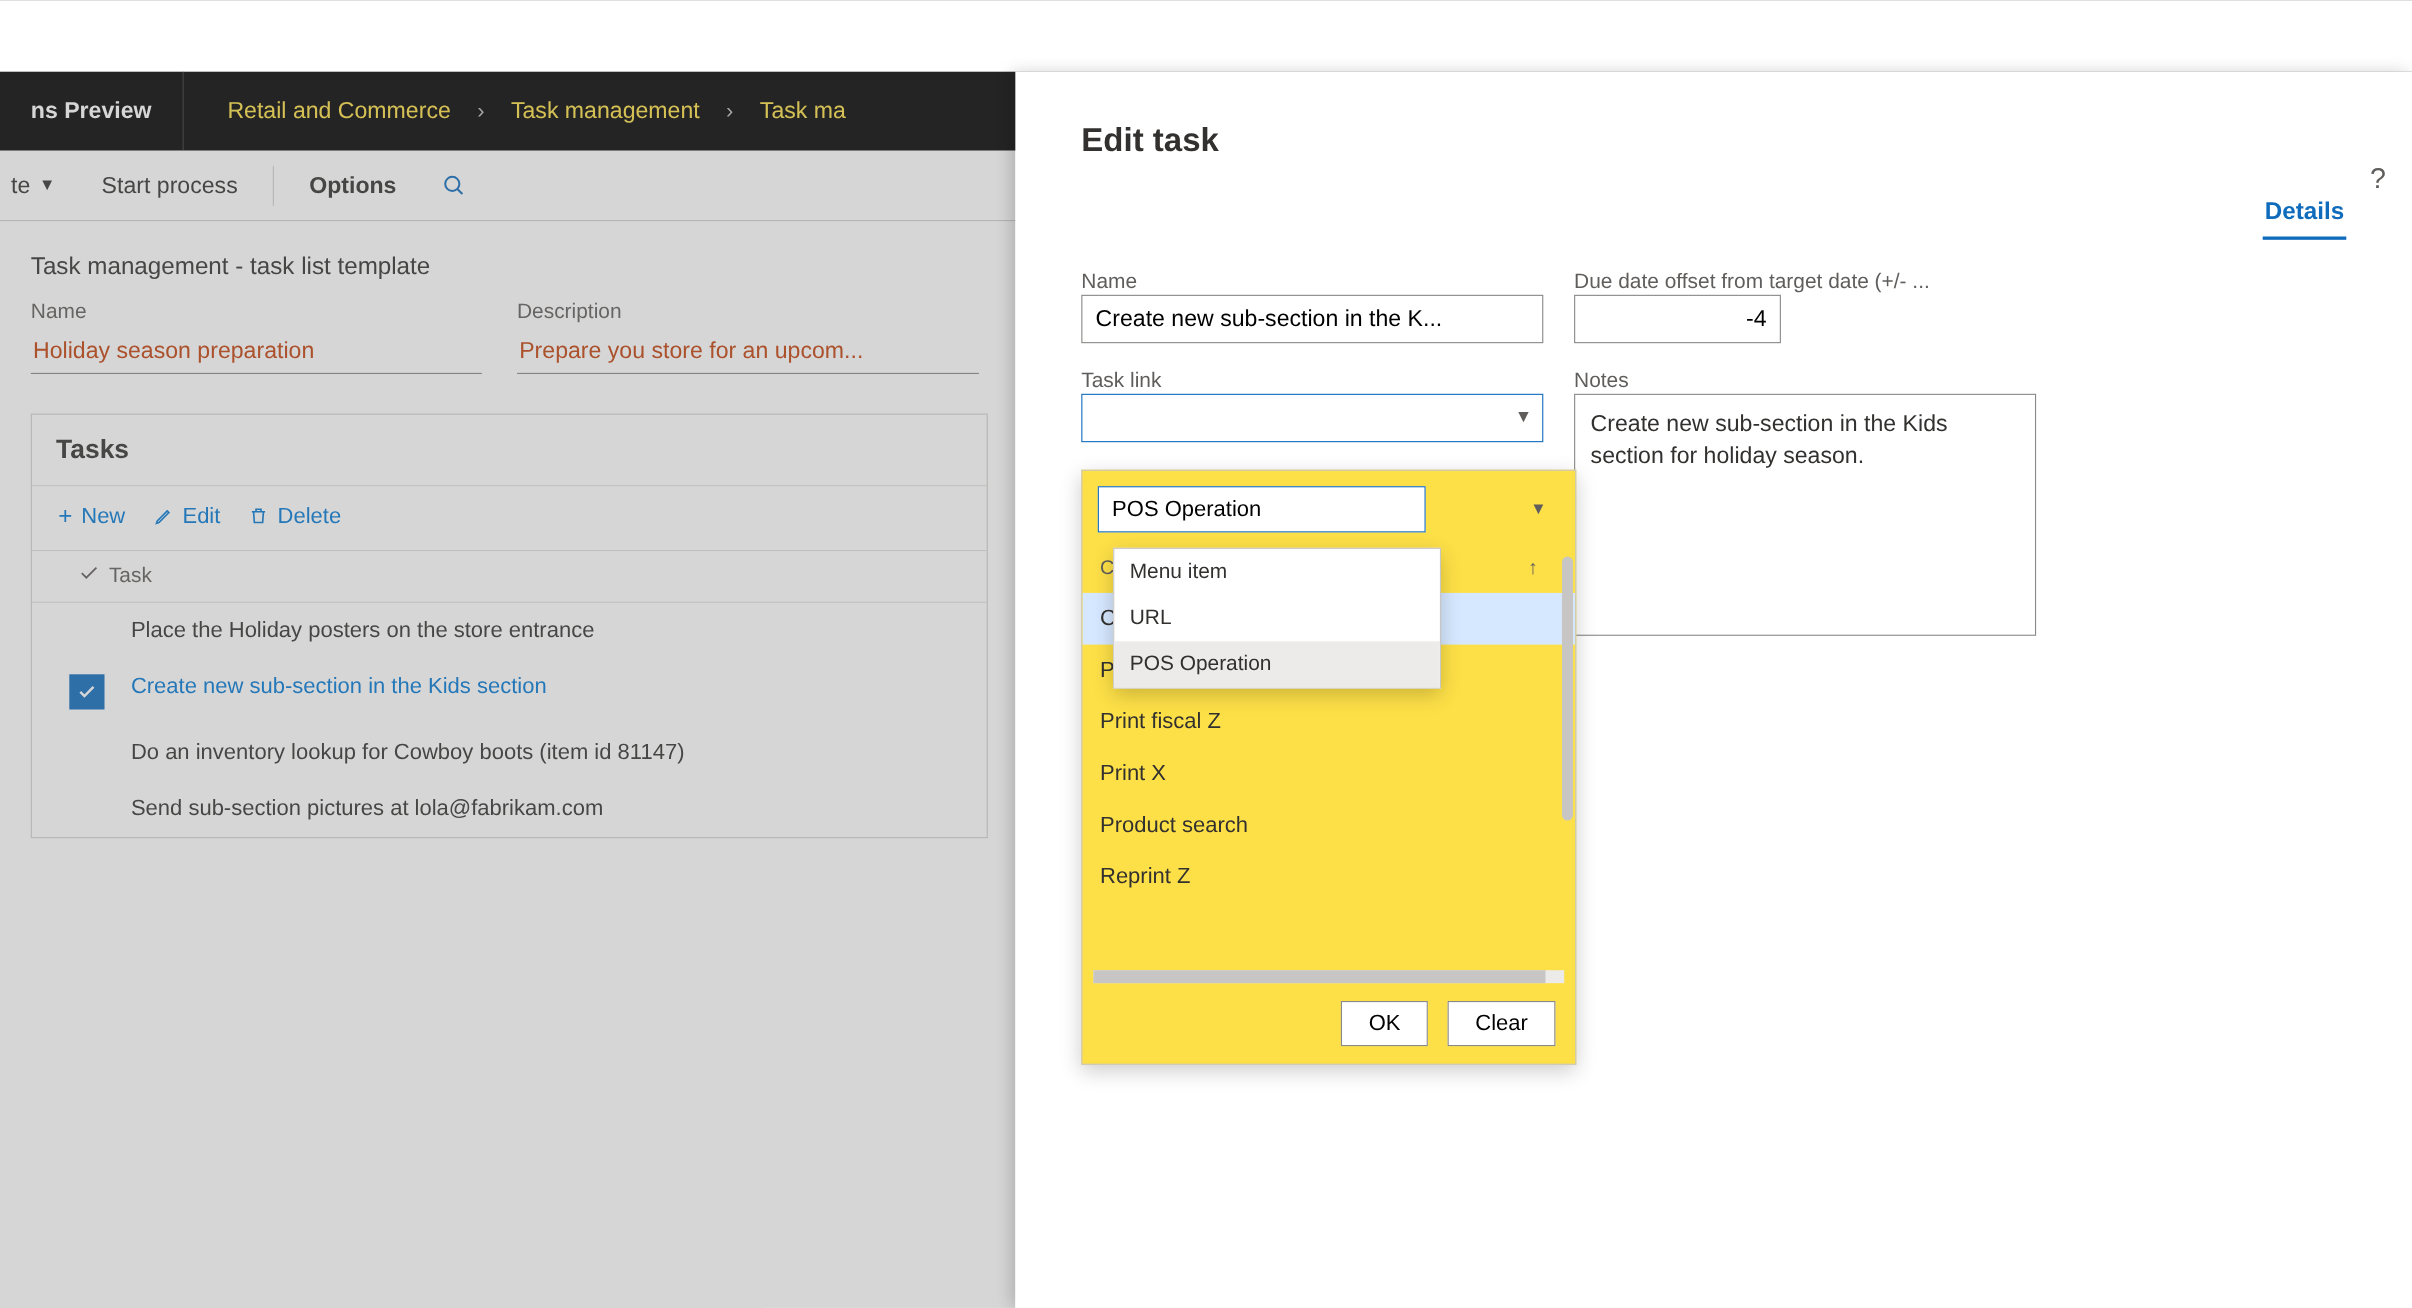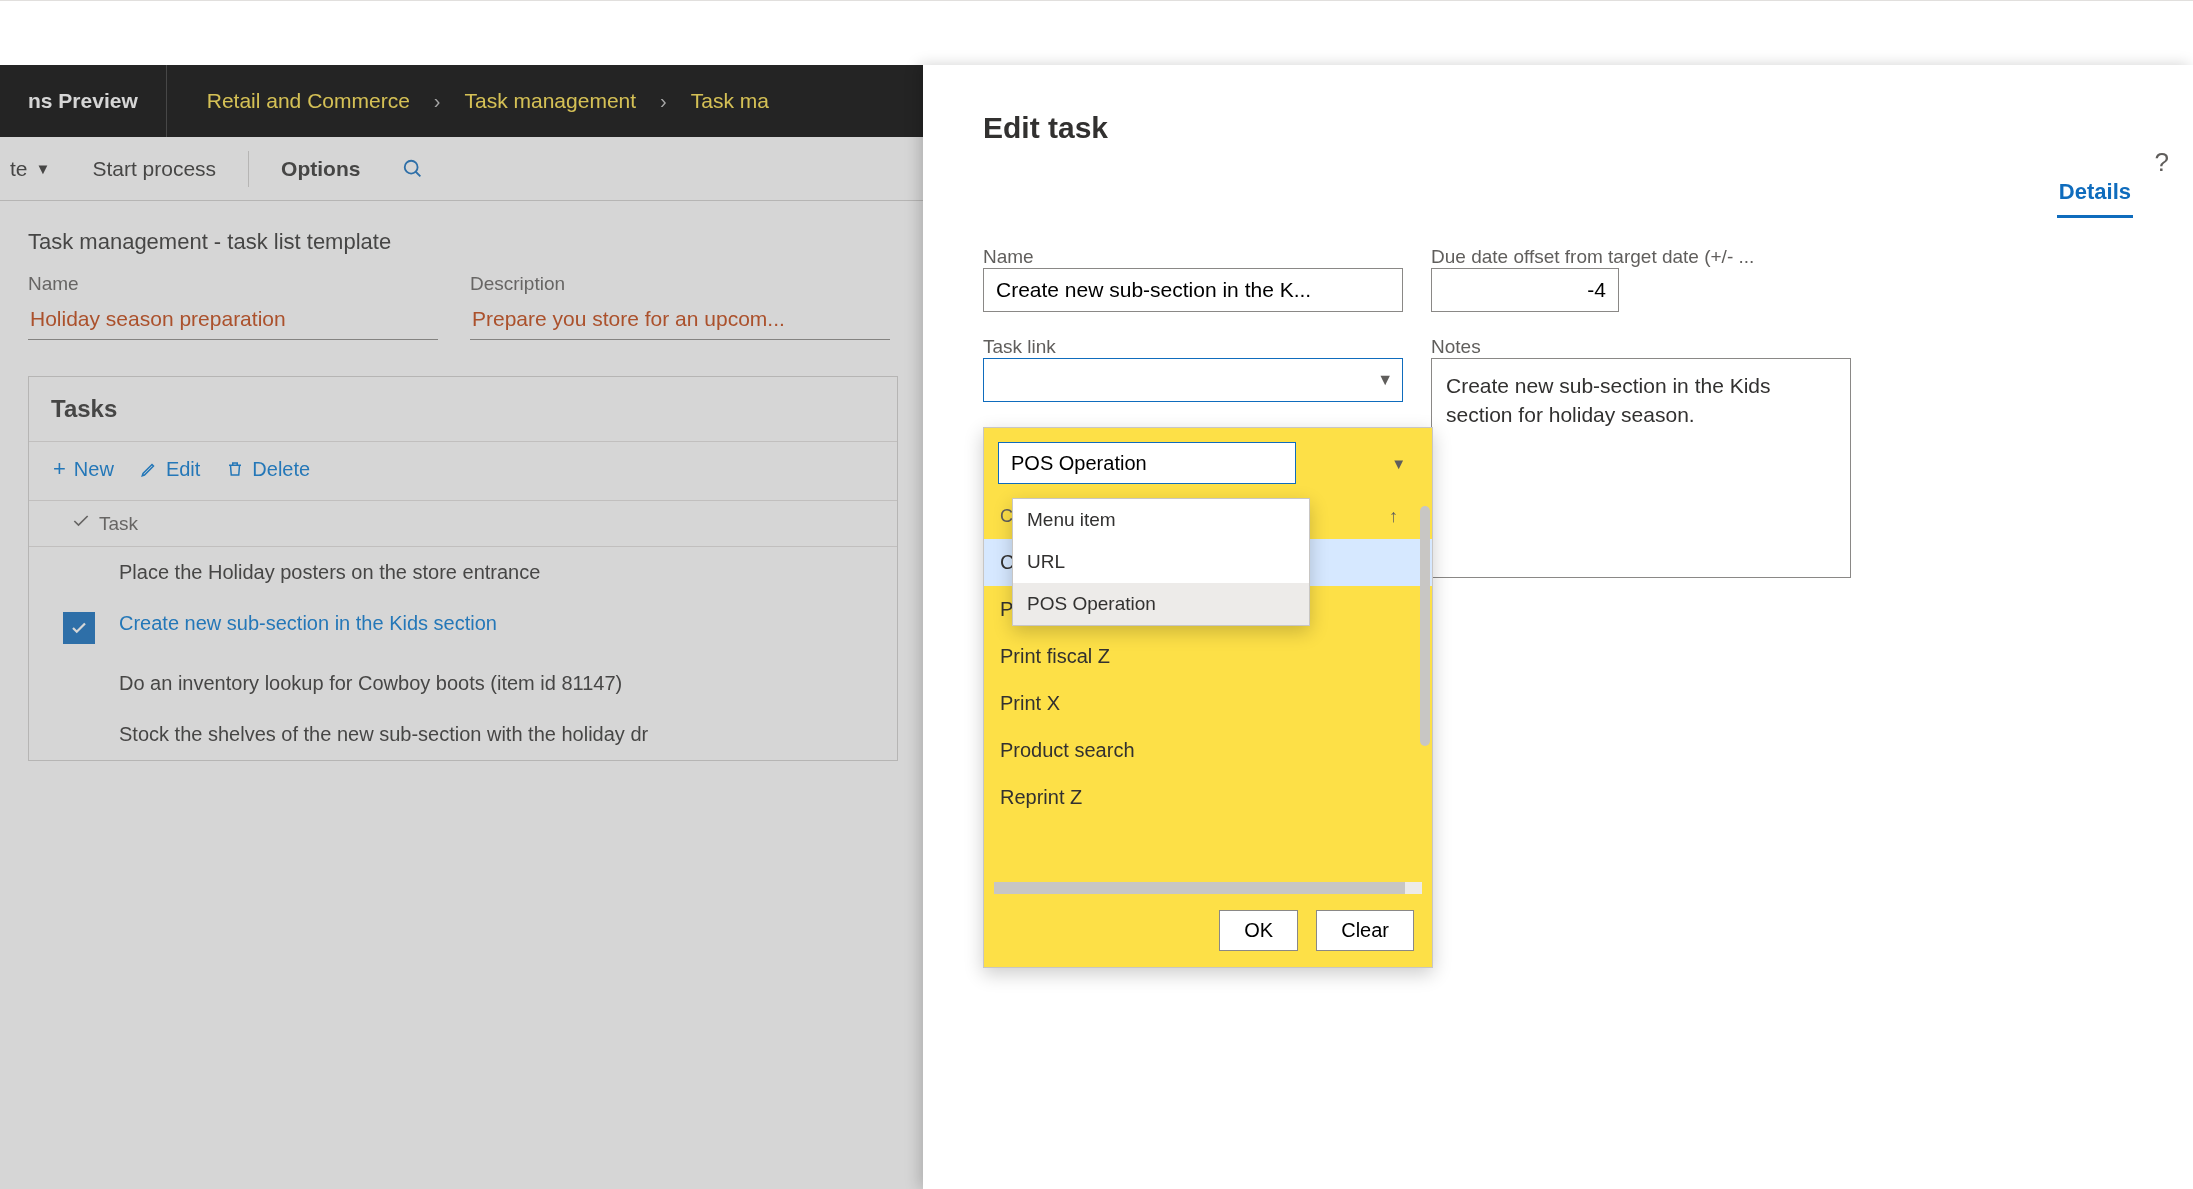--- a/index.html
+++ b/index.html
@@ -166,21 +166,21 @@
               </div>
             </div>
             <div class="text">Create new sub-section in the Kids section</div>
           </div>
           <div class="row">
             <div class="checkcell"></div>
             <div class="text">Do an inventory lookup for Cowboy boots (item id 81147)</div>
           </div>
           <div class="row">
             <div class="checkcell"></div>
-            <div class="text">Stock the shelves of the new sub-section with the holiday dr</div>
+            <div class="text">Send sub-section pictures at lola@fabrikam.com</div>
           </div>
         </div>
     </div>
   </div>
 
   <div class="overlay" style="top:64px;right:1270px;left:0;bottom:0;position:absolute;"></div>
   <div class="overlay" style="top:0;left:0;right:0;height:64px;position:absolute;background:#fff;"></div>
 
   <div class="panel">
     <span class="help">?</span>

